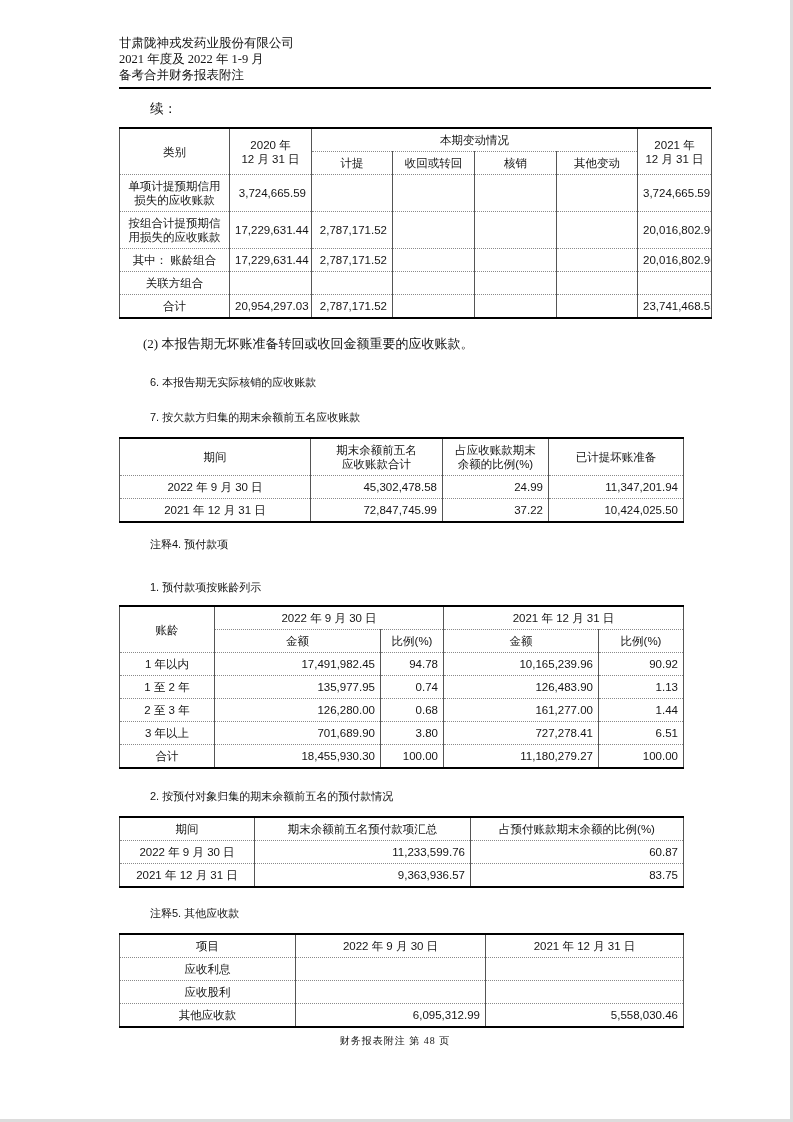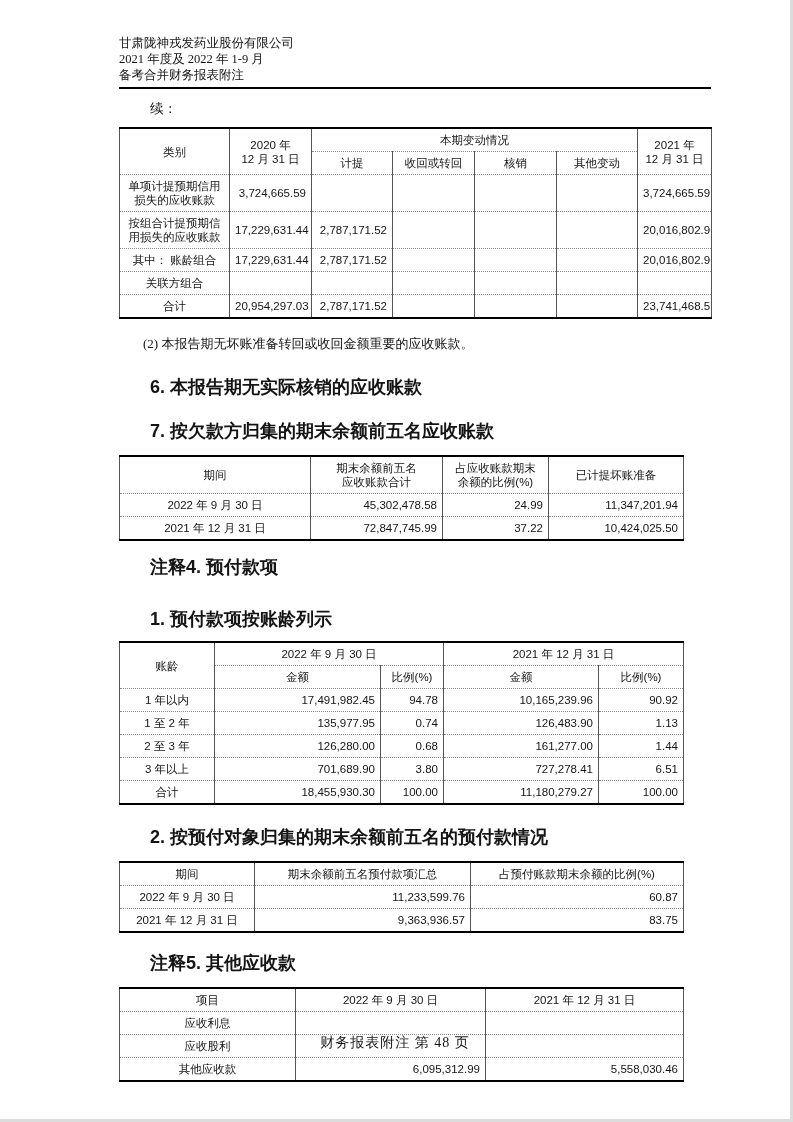--- a/index.html
+++ b/index.html
@@ -7,21 +7,21 @@
     position:relative; width:793px; height:1122px; background:#fff;
     font-family:"Liberation Serif","DejaVu Serif",serif; color:#141414;
     box-sizing:border-box; border-right:3px solid #dcdcdc; border-bottom:3px solid #dcdcdc;
     overflow:hidden;
   }
   .content{position:absolute; left:119px; top:36px; width:594px;}
   .docheader{font-size:12.5px; line-height:15.8px; border-bottom:2px solid #000; padding-bottom:4px; width:592px;}
   .docheader div{white-space:nowrap;}
   .continued{font-size:13.5px; margin:11px 0 0 31px;}
   .para{font-size:13px; margin:16px 0 16px 24px;}
-  .hd{font-family:"Liberation Sans","DejaVu Sans",sans-serif; font-weight:bold; font-size:18px; margin-left:31px;}
+  .hd{font-family:"Liberation Sans","DejaVu Sans",sans-serif; font-weight:normal; font-size:11px; margin-left:31px;}
   .hd6{margin-top:22px;} .hd7{margin-top:20px;}
   .note4{margin-top:14px;} .item1{margin-top:28px;} .item2{margin-top:20px;}
   .note5{margin-top:18px;}
 
   table.tbl{
     border-collapse:collapse; table-layout:fixed;
     font-family:"Liberation Sans","DejaVu Sans",sans-serif; font-size:11.5px;
     border-left:1.5px solid #333; border-right:1.5px solid #333;
     border-top:2.5px solid #000; border-bottom:2.5px solid #000;
   }
@@ -37,21 +37,21 @@
     line-height:14px; overflow:hidden;
   }
   .tbl th{font-weight:normal; text-align:center;}
   td.num{text-align:right;}
   td.lab{text-align:center;}
   td.ctr{text-align:center;}
   .t1 td{height:14px;}
   .t2 td,.t3 td,.t4 td,.t5 td{height:13px;}
   .footer{
     position:absolute; top:1034px; left:0; width:100%;
-    text-align:center; font-size:14px; letter-spacing:1px;
+    text-align:center; font-size:10px; letter-spacing:1px;
   }
 </style>
 </head>
 <body>
 
 <div class="page">
   <div class="content">
 
     <div class="docheader">
       <div>甘肃陇神戎发药业股份有限公司</div>

